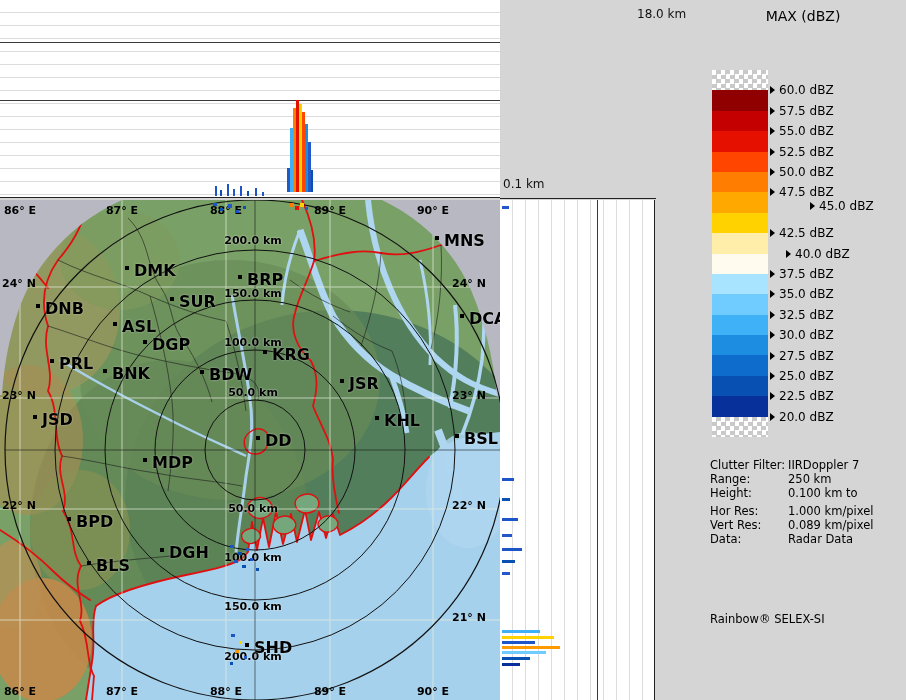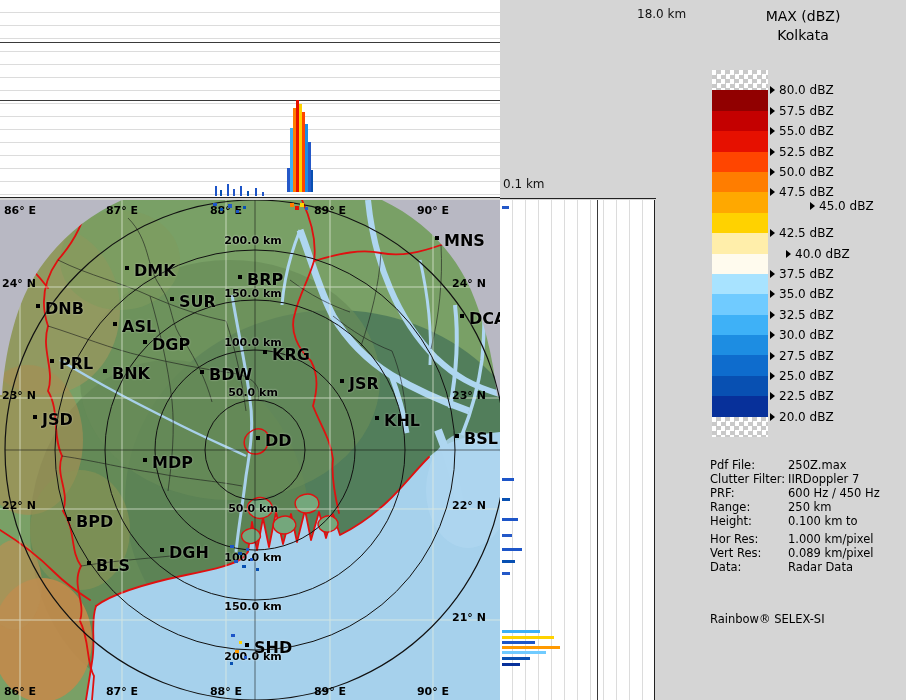--- a/index.html
+++ b/index.html
@@ -286,21 +286,20 @@
         <div class="echo" style="left: 239px; top: 441px; width: 3px; height: 3px; background: rgb(255, 210, 0);"></div>
         <div class="echo" style="left: 235px; top: 450px; width: 4px; height: 3px; background: rgb(255, 153, 0);"></div>
         <div class="echo" style="left: 244px; top: 456px; width: 3px; height: 3px; background: rgb(36, 88, 200);"></div>
         <div class="echo" style="left: 230px; top: 462px; width: 3px; height: 3px; background: rgb(8, 80, 178);"></div>
       </div>
   </div>
 
   <div id="legend">
     <div class="legend-titles">
       <div>MAX (dBZ)</div>
-      <div>Kolkata</div>
     </div>
     <div id="color-scale">
         <div class="band checker"></div>
         <div class="band" style="background: rgb(145, 0, 0);"></div>
         <div class="band" style="background: rgb(196, 0, 0);"></div>
         <div class="band" style="background: rgb(230, 16, 0);"></div>
         <div class="band" style="background: rgb(255, 69, 0);"></div>
         <div class="band" style="background: rgb(255, 125, 0);"></div>
         <div class="band" style="background: rgb(255, 168, 0);"></div>
         <div class="band" style="background: rgb(255, 210, 0);"></div>
@@ -311,21 +310,21 @@
         <div class="band" style="background: rgb(62, 177, 247);"></div>
         <div class="band" style="background: rgb(29, 141, 226);"></div>
         <div class="band" style="background: rgb(14, 108, 205);"></div>
         <div class="band" style="background: rgb(8, 80, 178);"></div>
         <div class="band" style="background: rgb(7, 48, 154);"></div>
         <div class="band checker"></div>
       </div>
     <div id="scale-labels">
         <div class="scale-label" style="top: 83.4px;">
           <span class="tri"></span>
-          <span>80.0 dBZ</span>
+          <span>60.0 dBZ</span>
         </div>
         <div class="scale-label" style="top: 103.8px;">
           <span class="tri"></span>
           <span>57.5 dBZ</span>
         </div>
         <div class="scale-label" style="top: 124.2px;">
           <span class="tri"></span>
           <span>55.0 dBZ</span>
         </div>
         <div class="scale-label" style="top: 144.6px;">
@@ -380,30 +379,22 @@
           <span class="tri"></span>
           <span>22.5 dBZ</span>
         </div>
         <div class="scale-label" style="top: 409.8px;">
           <span class="tri"></span>
           <span>20.0 dBZ</span>
         </div>
       </div>
     <div id="info">
         <div class="info-row">
-          <span class="lbl">Pdf File:</span>
-          <span class="val">250Z.max</span>
-        </div>
-        <div class="info-row">
           <span class="lbl">Clutter Filter:</span>
           <span class="val">IIRDoppler 7</span>
-        </div>
-        <div class="info-row">
-          <span class="lbl">PRF:</span>
-          <span class="val">600 Hz / 450 Hz</span>
         </div>
         <div class="info-row">
           <span class="lbl">Range:</span>
           <span class="val">250 km</span>
         </div>
         <div class="info-row">
           <span class="lbl">Height:</span>
           <span class="val">0.100 km to</span>
         </div>
         <div class="info-row gap">

